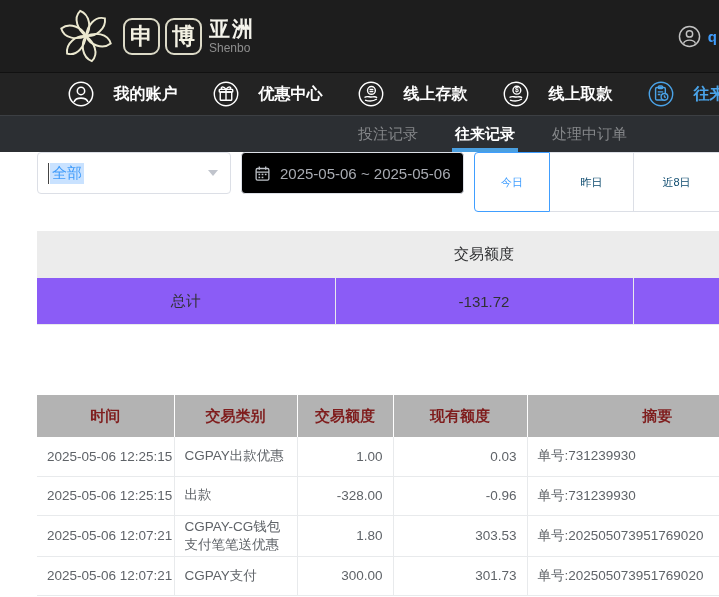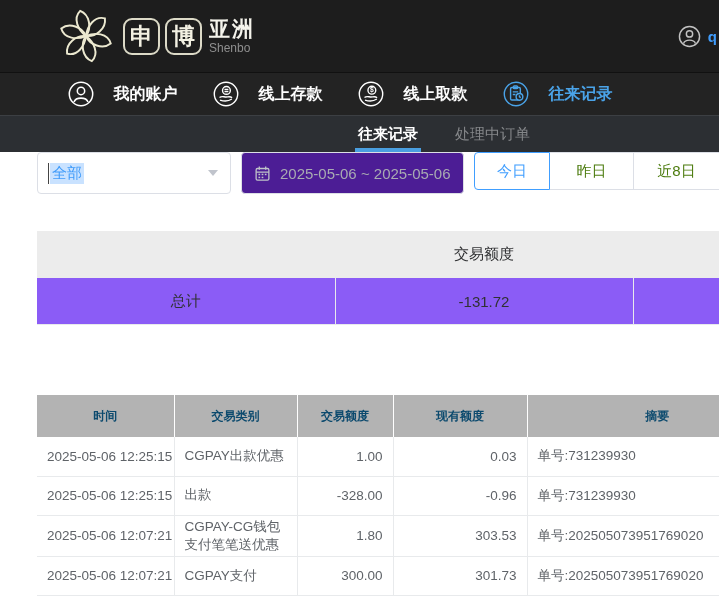--- a/index.html
+++ b/index.html
@@ -39,37 +39,37 @@
   .content{padding-left:37px;}
   .filters{margin-top:0;display:flex;height:42px;}
   .select{width:200px;border:1px solid #dcdfe6;border-radius:4px;display:flex;
     align-items:center;padding:0 12px 0 10px;box-sizing:border-box;cursor:pointer;background:#fff;}
   .text-cursor{width:1px;height:21px;background:#444;margin-right:1px;}
   .select-value{font-size:15px;color:#3f9bfa;background:#c9e2ff;padding:1px 2px;}
   .chevron{margin-left:auto;width:0;height:0;border:5px solid transparent;
     border-top:6px solid #c0c4cc;margin-bottom:-5px;}
   .date{margin-left:10px;width:230px;border:1px solid #dcdfe6;border-radius:4px;
     display:flex;align-items:center;padding:15px 12px;gap:9px;box-sizing:border-box;
-    color:#a8abb2;font-size:15px;cursor:pointer;background:#4c1d95;white-space:nowrap;}
+    color:#a8abb2;font-size:15px;cursor:pointer;background:#000000;white-space:nowrap;}
   .btngroup{margin-left:10px;display:flex;}
-  .qbtn{height:38px;box-sizing:border-box;display:flex;align-items:center;
-    justify-content:center;font-size:15px;background:#fff;cursor:pointer;flex:none;}
+  .qbtn{height:60px;box-sizing:border-box;display:flex;align-items:center;
+    justify-content:center;font-size:11px;background:#fff;cursor:pointer;flex:none;}
   .qbtn.active{width:76px;border:1px solid #409eff;color:#409eff;border-radius:4px 0 0 4px;}
-  .qbtn.plain{width:83px;border-top:1px solid #dcdfe6;border-bottom:1px solid #dcdfe6;color:#4d7c0f;}
+  .qbtn.plain{width:83px;border-top:1px solid #dcdfe6;border-bottom:1px solid #dcdfe6;color:#0c4a6e;}
   .qbtn.plain.sep{border-left:1px solid #dcdfe6;width:86px;}
   
   table{border-collapse:collapse;table-layout:fixed;}
   .summary{margin-top:37px;width:750px;}
   .summary th{background:#ececec;height:45px;font-weight:400;font-size:15px;color:#303133;}
   .summary td{height:44px;text-align:center;font-size:15px;color:#303133;
     border-bottom:1px solid #e8eaec;background:#8b5cf6;}
   .summary td.mid{border-left:1px solid #e8eaec;border-right:1px solid #e8eaec;}
   
   .records{margin-top:70px;width:750px;}
-  .records th{background:#b3b3b3;color:#0c4a6e;height:40px;font-size:12px;font-weight:700;
+  .records th{background:#b3b3b3;color:#7f1d1d;height:40px;font-size:15px;font-weight:700;
     border-right:1px solid #fff;}
   .records th:last-child{border-right:none;}
   .records td{height:39px;box-sizing:border-box;border-bottom:1px solid #e8eaec;
     border-right:1px solid #e8eaec;padding:2px 10px;font-size:13.5px;color:#5f6368;
     background:#fff;vertical-align:middle;}
   .records td:last-child{border-right:none;}
   .td-time{padding-left:9px;white-space:nowrap;}
   .td-type{word-break:break-all;line-height:1.35;}
   .td-amt{text-align:right;padding-right:10px;}
   .td-note{padding-left:9px;white-space:nowrap;}
@@ -118,20 +118,31 @@
           <circle cx="12" cy="9.2" r="3.4"></circle>
           <path d="M5.5 19.4 C7.3 14.6 16.7 14.6 18.5 19.4"></path>
         </g>
       </svg>
       <span>我的账户</span>
     </div>
     <div class="nav-item">
       <svg width="26" height="26" viewBox="0 0 24 24">
         <g fill="none" stroke="#ffffff" stroke-width="1.3">
           <circle cx="12" cy="12" r="10.8"></circle>
+          <rect x="6.7" y="10.2" width="10.6" height="7.6" rx="0.8"></rect>
+          <rect x="5.8" y="7.7" width="12.4" height="2.5" rx="0.6"></rect>
+          <path d="M12 7.7 V17.8 M12 7.7 C9.2 3.8 5.9 6.3 8.6 7.7 M12 7.7 C14.8 3.8 18.1 6.3 15.4 7.7"></path>
+        </g>
+      </svg>
+      <span>优惠中心</span>
+    </div>
+    <div class="nav-item">
+      <svg width="26" height="26" viewBox="0 0 24 24">
+        <g fill="none" stroke="#ffffff" stroke-width="1.3">
+          <circle cx="12" cy="12" r="10.8"></circle>
           <circle cx="12.4" cy="8.7" r="3.6"></circle>
           <path d="M10.6 7.7 H14.2 M10.6 9.7 H14.2"></path>
           <path d="M6 15.3 C8 13.6 10 14.8 12 14.8 C14 14.8 15.8 13.9 17.6 15.4 M6.5 17.6 C10 18.8 14.5 18.6 17.4 16.6"></path>
         </g>
       </svg>
       <span>线上存款</span>
     </div>
     <div class="nav-item">
       <svg width="26" height="26" viewBox="0 0 24 24">
         <g fill="none" stroke="#ffffff" stroke-width="1.3">
@@ -152,20 +163,23 @@
           <path d="M9 10 H14 M9 12.5 H11.5"></path>
           <circle cx="15.2" cy="14.6" r="3.1" fill="#232323"></circle>
           <path d="M15.2 13.2 V14.7 L16.4 15.4"></path>
         </g>
       </svg>
       <span>往来记录</span>
     </div>
   </nav>
 
   <div class="subnav">
+    <div class="tab">
+      <span>投注记录</span>
+    </div>
     <div class="tab active">
       <span>往来记录</span>
       <div class="underline"></div>
     </div>
     <div class="tab">
       <span>处理中订单</span>
     </div>
   </div>
 
   <div class="content">

